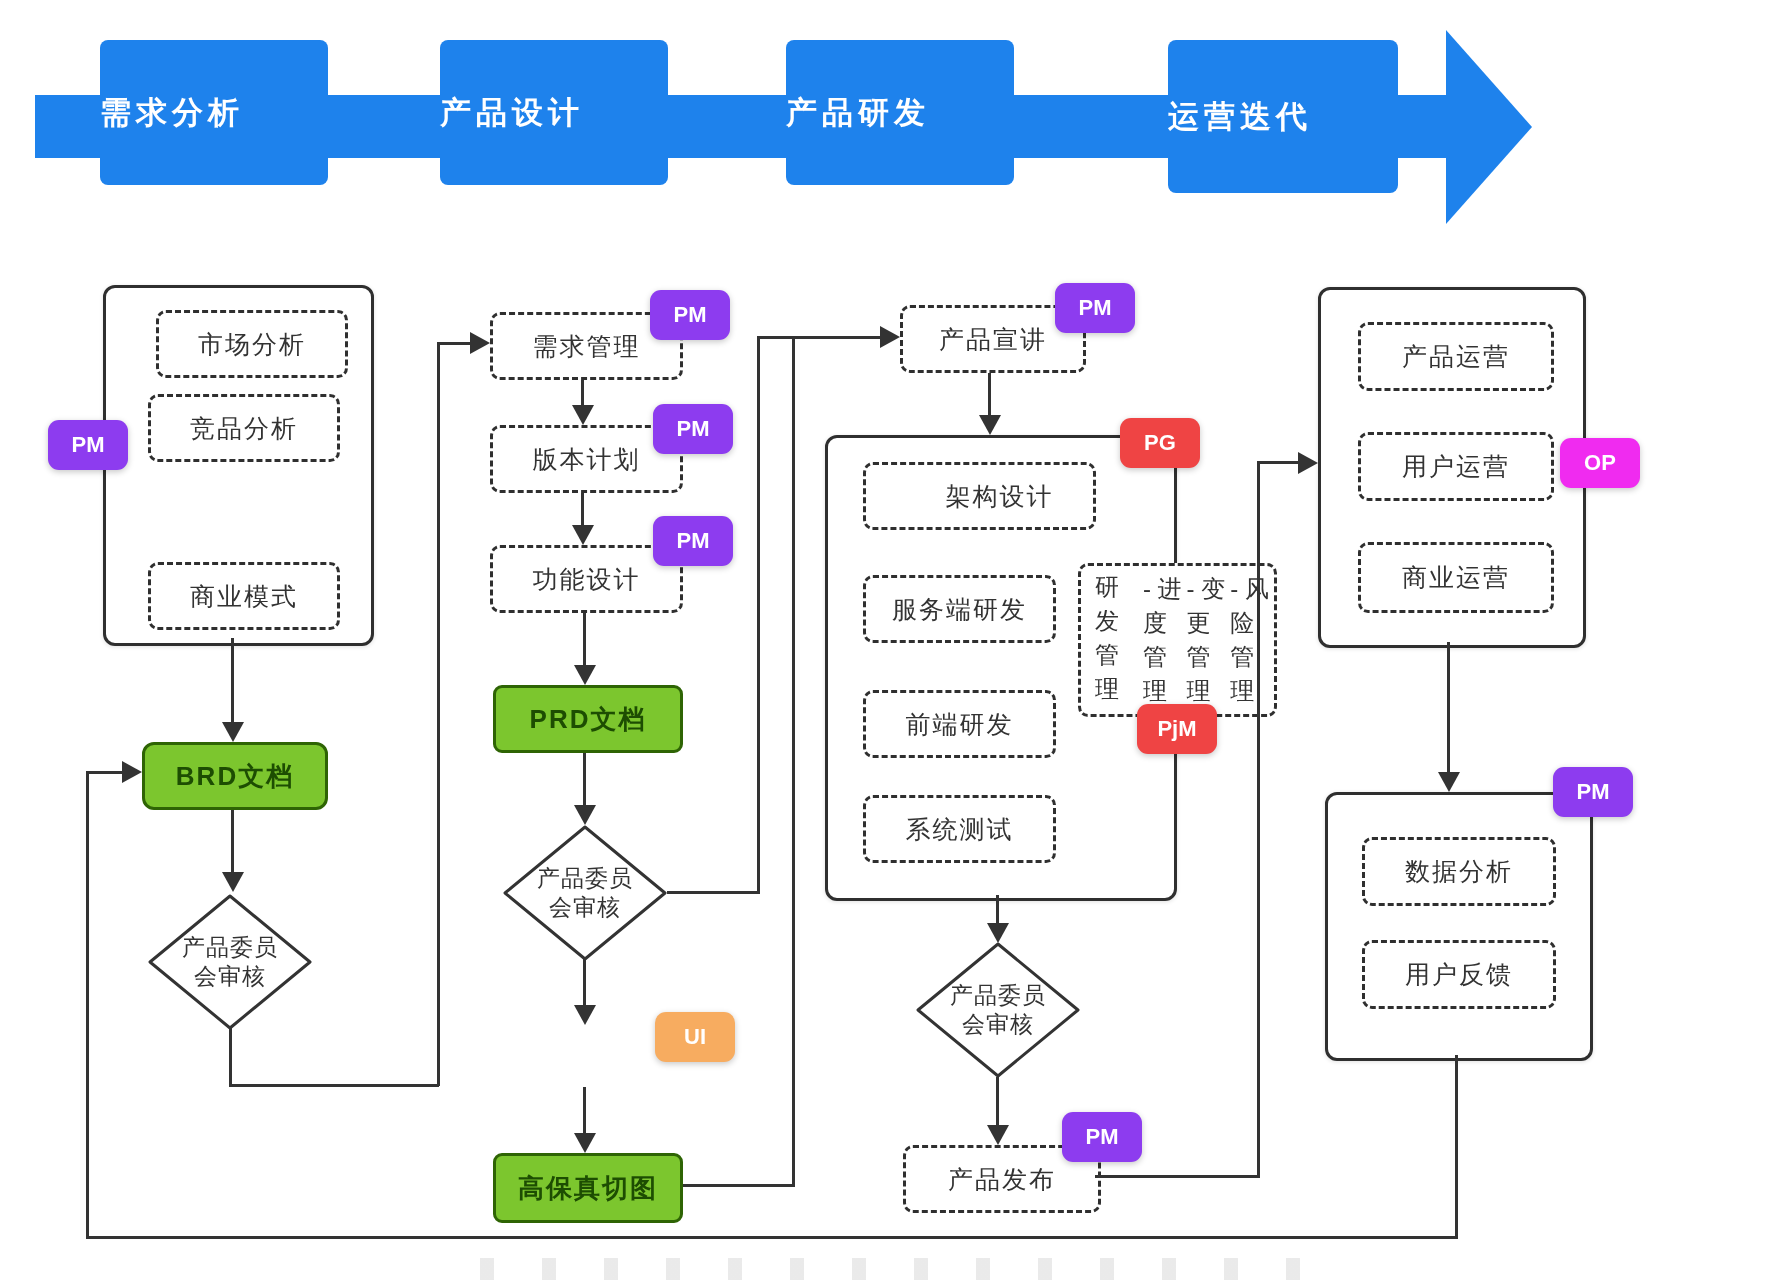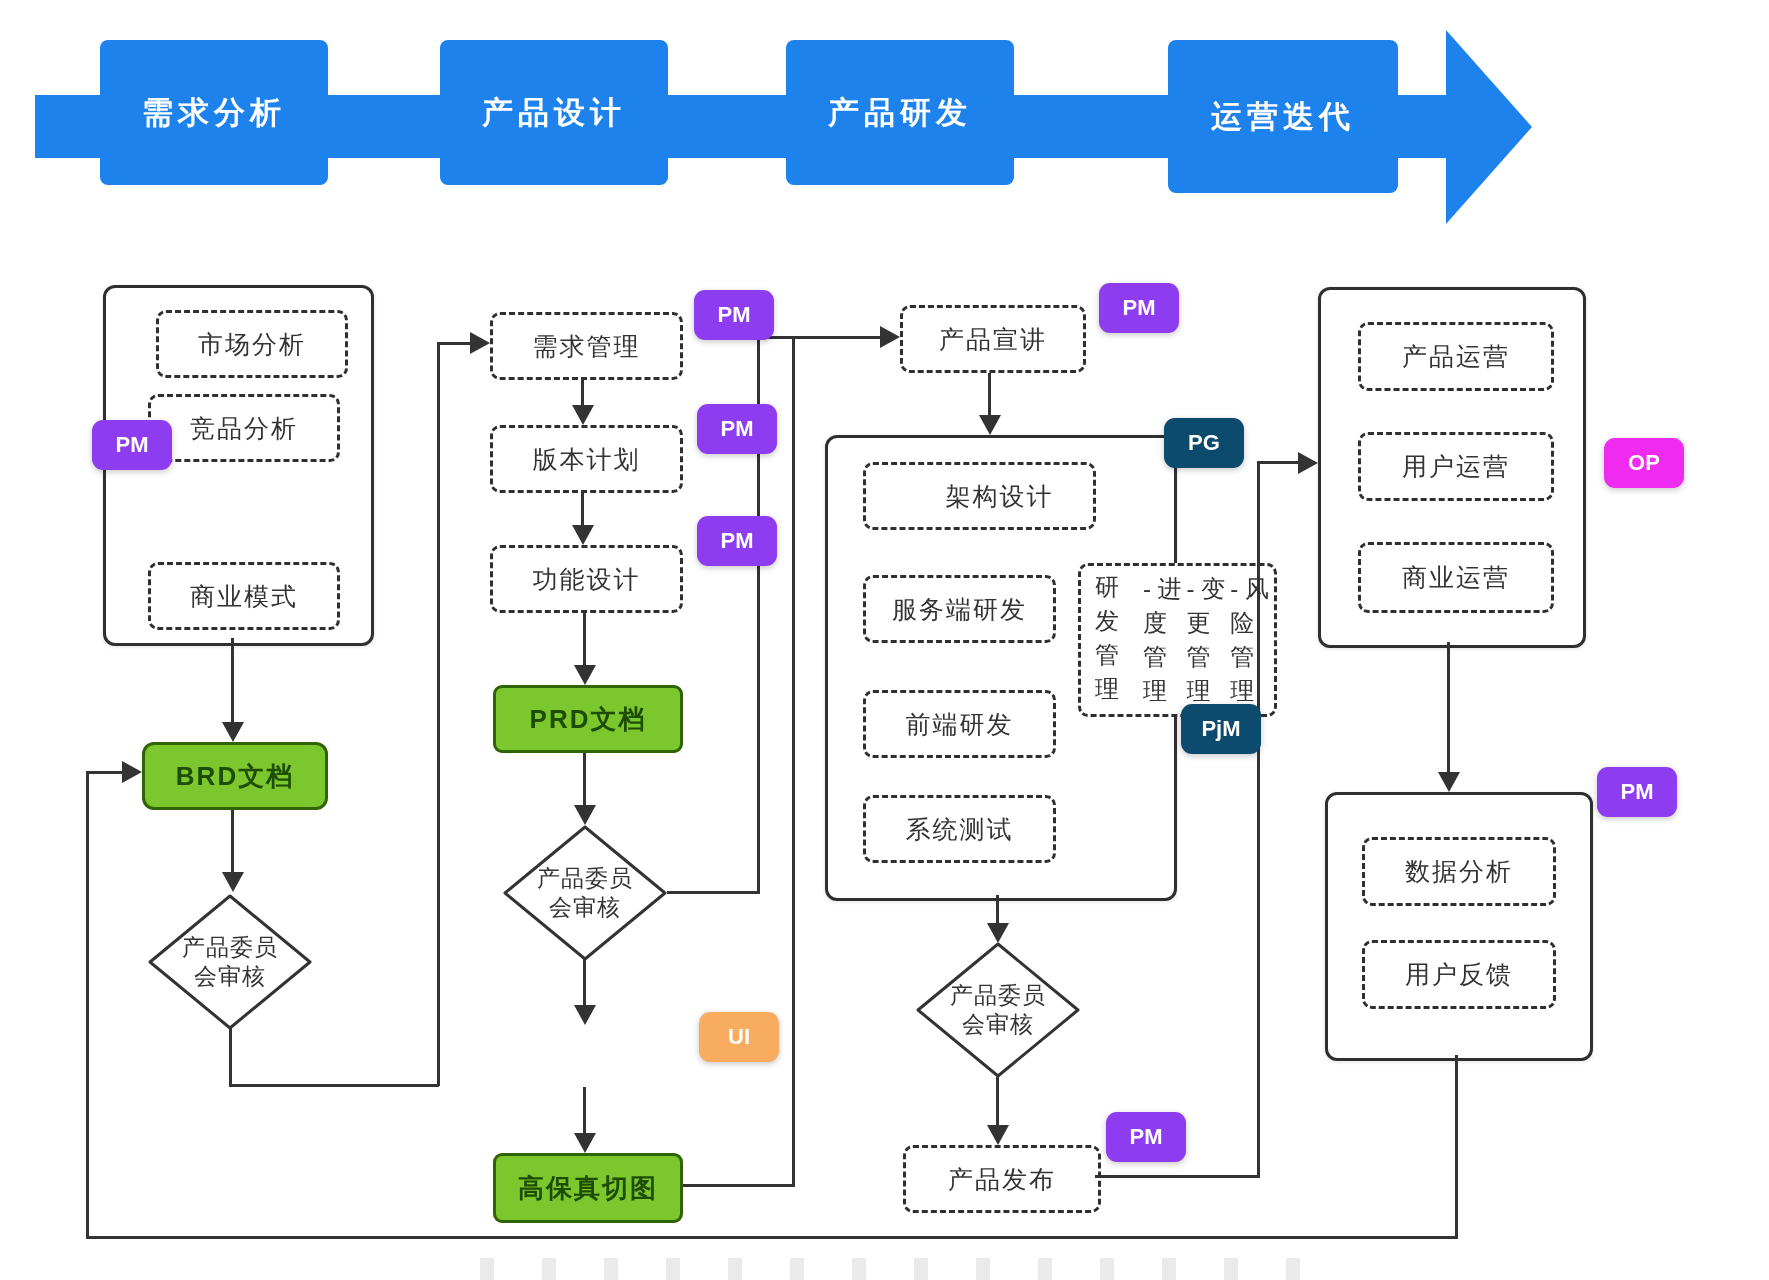--- a/index.html
+++ b/index.html
@@ -4,21 +4,21 @@
 <style>
   html,body{margin:0;padding:0;background:#f4f4f4;}
   #canvas{
     position:relative;width:1769px;height:1280px;background:#ffffff;
     font-family:"Liberation Sans", sans-serif;overflow:hidden;
   }
   
   .hdr-bar{position:absolute;background:#1E82EC;}
   .stage{
     position:absolute;background:#1E82EC;border-radius:8px;
-    display:flex;align-items:center;justify-content:center;
+    display:flex;align-items:center;
     color:#fff;font-size:31px;font-weight:600;letter-spacing:5px;
   }
   .hdr-arrow{
     position:absolute;width:0;height:0;
     border-top:97px solid transparent;border-bottom:97px solid transparent;
     border-left:86px solid #1E82EC;
   }
   
   .cont{
     position:absolute;background:#fff;border:3px solid #2f2f2f;border-radius:12px;
@@ -35,24 +35,23 @@
     position:absolute;background:#7CC62E;border:3px solid #2E6404;border-radius:9px;
     display:flex;align-items:center;justify-content:center;
     font-size:26px;font-weight:700;color:#1d4d02;letter-spacing:2px;z-index:3;
   }
   
   .badge{
     position:absolute;width:80px;height:50px;border-radius:11px;
     display:flex;align-items:center;justify-content:center;
     color:#fff;font-size:22px;font-weight:600;z-index:6;
     box-shadow:0 2px 6px rgba(0,0,0,.22);
-    margin-left:44px;
   }
   .badge.purple{background:#8D3CEF;}
-  .badge.blue{background:#0c4a6e;}
+  .badge.blue{background:#ef4444;}
   .badge.orange{background:#F7AC60;}
   .badge.magenta{background:#F02BF0;}
   
   .vline{position:absolute;width:3px;background:#333;z-index:2;}
   .hline{position:absolute;height:3px;background:#333;z-index:2;}
   .arrD{position:absolute;width:0;height:0;z-index:2;
     border-left:11px solid transparent;border-right:11px solid transparent;
     border-top:20px solid #333;}
   .arrR{position:absolute;width:0;height:0;z-index:2;
     border-top:11px solid transparent;border-bottom:11px solid transparent;

